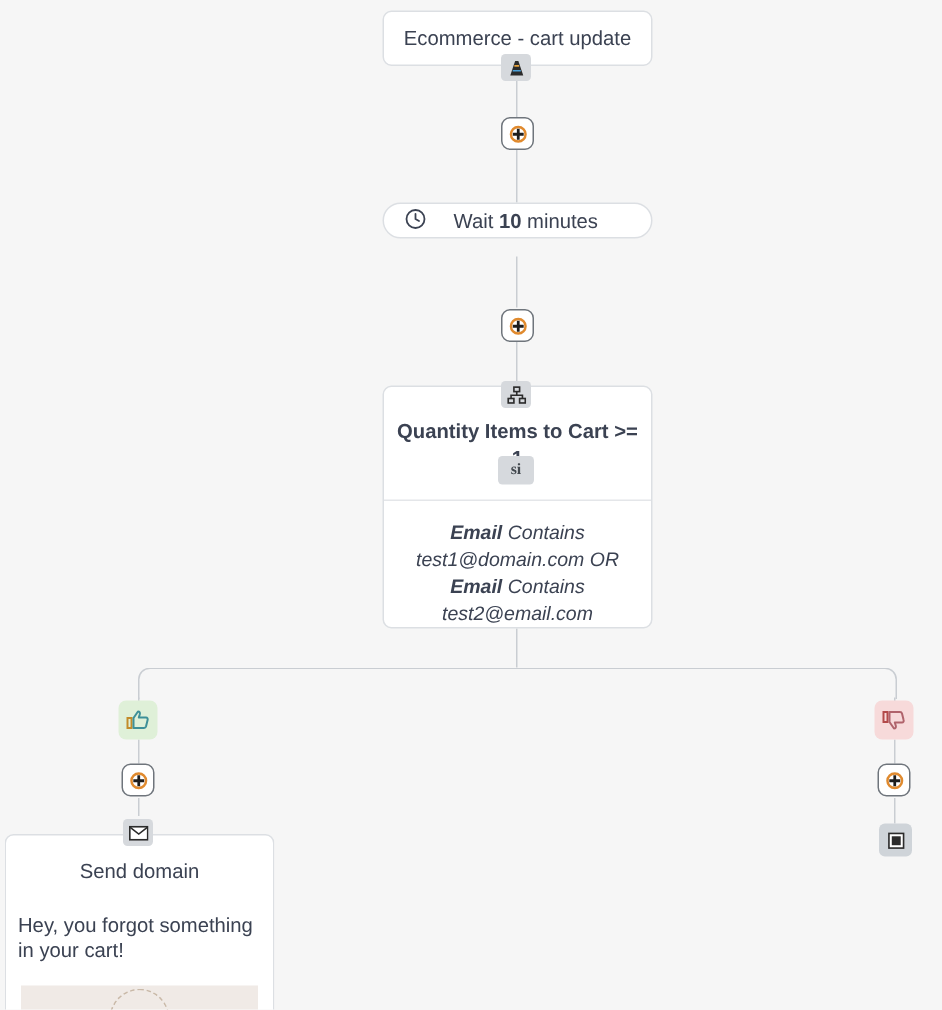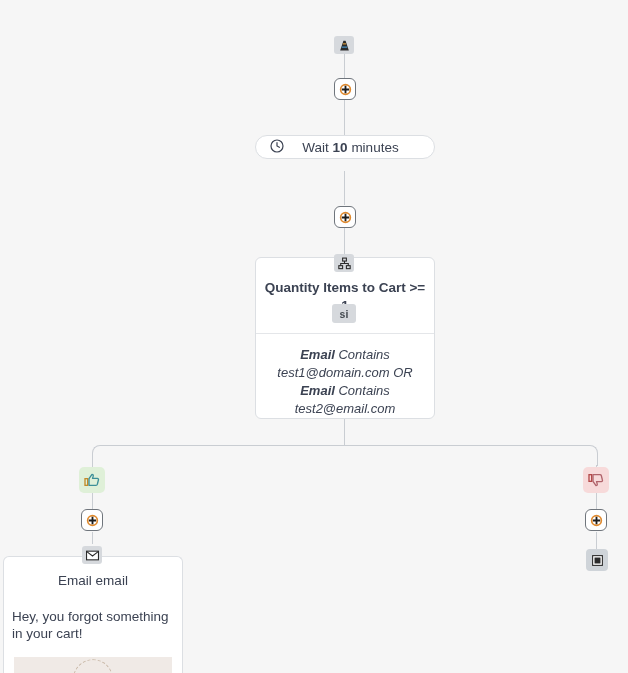--- a/index.html
+++ b/index.html
@@ -89,21 +89,21 @@
 
   
   .badge{
     position:absolute;width:20px;height:18px;border-radius:3px;
     background:#d6d9dd;display:flex;align-items:center;justify-content:center;
     box-sizing:border-box;
   }
   .badge svg{display:block;}
   .badge.label{
     background:#d6d9dd;color:#43494f;font-size:10.5px;font-weight:bold;
-    width:24px;height:19px;border-radius:3px;
+    width:24px;height:19px;border-radius:3px;font-family:Liberation Serif, serif;
   }
   .badge.thumb-up{background:#dff0d8;width:26px;height:26px;border-radius:5px;}
   .badge.thumb-down{background:#f7dada;width:26px;height:26px;border-radius:5px;}
   .badge.stop{background:#cfd4d9;width:22px;height:22px;border-radius:4px;}
 
   
   .add-btn{
     position:absolute;width:22px;height:22px;border-radius:6px;
     background:#ffffff;border:1px solid #6f757c;
     display:flex;align-items:center;justify-content:center;
@@ -133,20 +133,23 @@
   <div class="line vline" style="left:92px;top:493px;height:16px;"></div>
 
   <div class="line vline" style="left:92px;top:532px;height:12px;"></div>
 
   <div class="line vline" style="left:596px;top:465px;height:4px;"></div>
 
   <div class="line vline" style="left:596px;top:493px;height:16px;"></div>
 
   <div class="line vline" style="left:596px;top:532px;height:17px;"></div>
 
+  <div class="card" id="trigger-node">
+    <span>Ecommerce - cart update</span>
+  </div>
   <div class="badge" style="left:334px;top:36px;">
     <svg width="13" height="13" viewBox="0 0 24 24">
       <path d="M4 21 L10 3 L14 3 L20 21 Z" fill="#2b2b2b"></path>
       <path d="M9 9 L15 9" stroke="#e8a33d" stroke-width="2"></path>
       <path d="M7 15 L17 15" stroke="#4a9fd8" stroke-width="2"></path>
     </svg>
   </div>
 
   <div class="add-btn" style="left:334px;top:78px;">
     <svg width="13" height="13" viewBox="0 0 24 24">
@@ -215,21 +218,21 @@
     </svg>
   </div>
   <div class="add-btn" style="left:585px;top:509px;">
     <svg width="13" height="13" viewBox="0 0 24 24">
       <circle cx="12" cy="12" r="9" fill="none" stroke="#e08a2e" stroke-width="3"></circle>
       <path d="M12 7 L12 17 M7 12 L17 12" stroke="#1d1d1d" stroke-width="3.4" stroke-linecap="square"></path>
     </svg>
   </div>
 
   <div class="card" id="email-node">
-    <div class="em-title">Email email</div>
+    <div class="em-title">Send domain</div>
     <div class="em-subject">Hey, you forgot something in your cart!</div>
     <div id="email-preview">
       <div class="logo-stamp">LOGO</div>
     </div>
   </div>
   <div class="badge" style="left:82px;top:546px;">
     <svg width="13" height="11" viewBox="0 0 24 18">
       <rect x="1" y="1" width="22" height="16" fill="#ffffff" stroke="#2b2b2b" stroke-width="2"></rect>
       <path d="M1.5 1.8 L12 10 L22.5 1.8" fill="none" stroke="#2b2b2b" stroke-width="2"></path>
     </svg>

